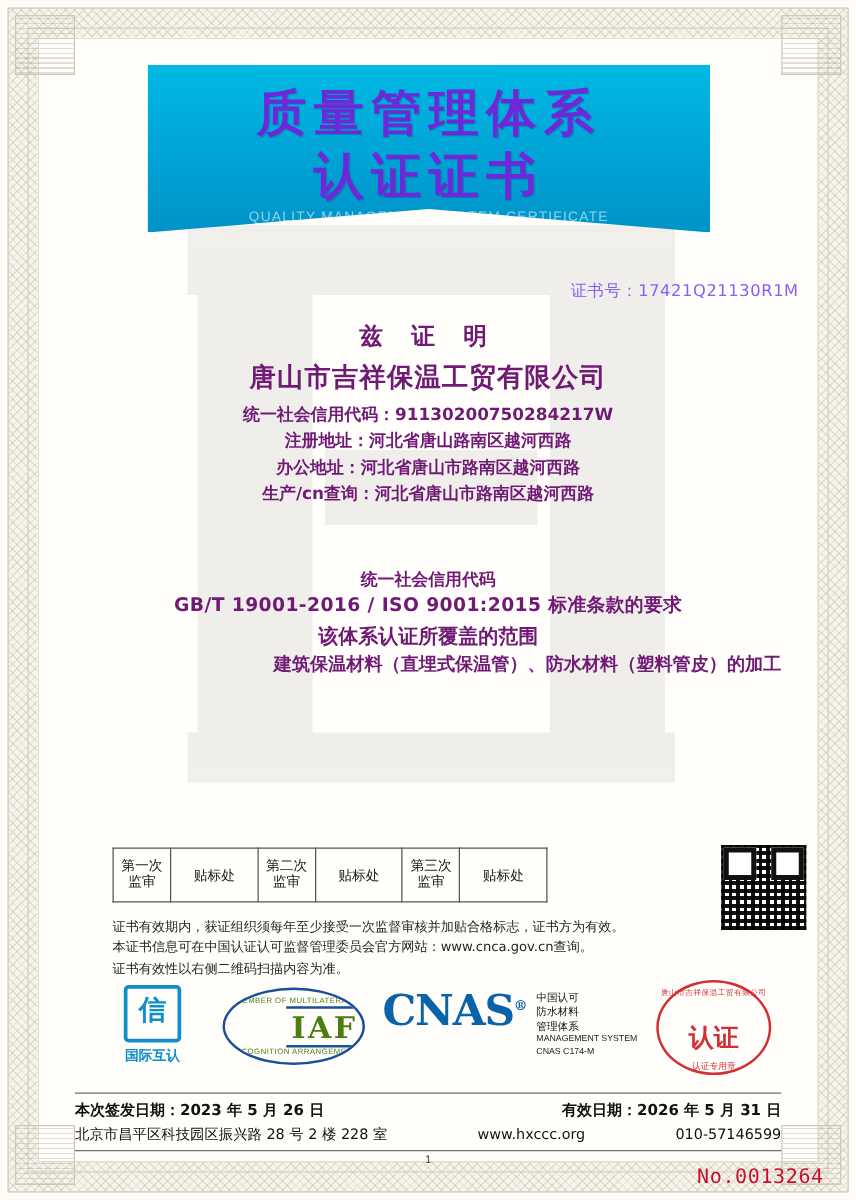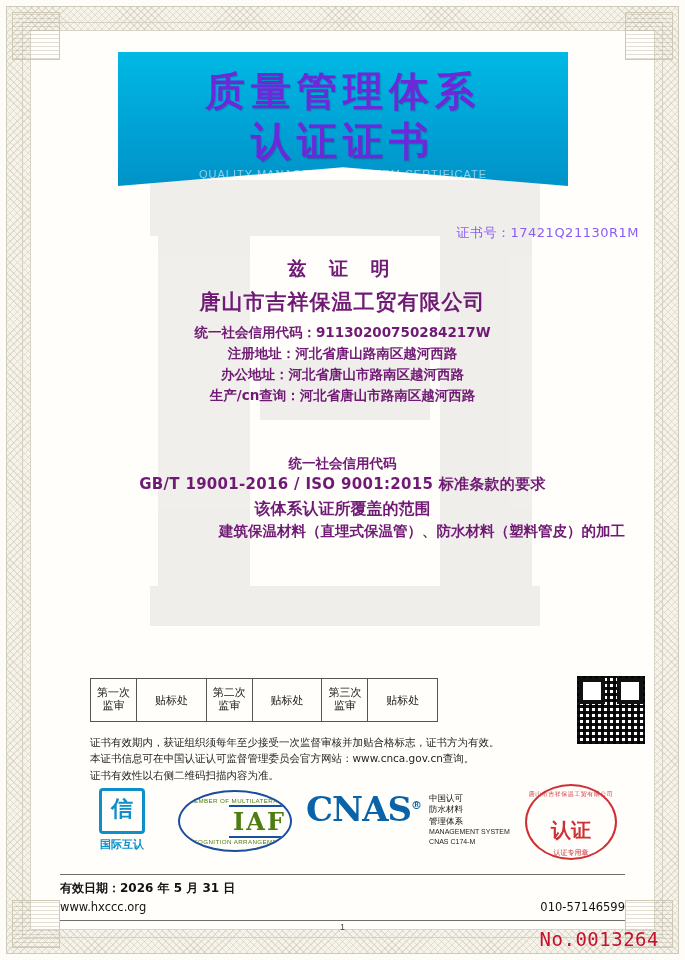--- a/index.html
+++ b/index.html
@@ -269,21 +269,21 @@
   .hr-bot {
     position: absolute; left: 60px; top: 920px; width: 565px;
     border-top: 1px solid #6e6e6e;
   }
   .page-num {
     position: absolute; left: 60px; top: 922px; width: 565px;
     text-align: center; font-size: 9px; color: #444;
   }
   .serial {
     position: absolute; right: 26px; bottom: 10px;
-    font-size: 19px; color: #c8102e;
+    font-size: 16px; color: #c8102e;
     font-family: "DejaVu Sans Mono", monospace;
     letter-spacing: 0.5px;
   }
 </style>
 </head>
 <body>
 
 <div id="page">
 
   <div class="border-outer"></div>
@@ -384,25 +384,29 @@
       <div class="stamp-top">唐山市吉祥保温工贸有限公司</div>
       <div class="stamp-mid">认证</div>
       <div class="stamp-bot">认证专用章</div>
     </div>
   </div>
 
   <div class="hr-top"></div>
 
   <div class="footer-row">
     <div>
+      <span>本次签发日期：</span><span>2023 年 5 月 26 日</span>
+    </div>
+    <div>
       <span>有效日期：</span><span>2026 年 5 月 31 日</span>
     </div>
   </div>
 
   <div class="footer-row2">
+    <div>北京市昌平区科技园区振兴路 28 号 2 楼 228 室</div>
     <div>www.hxccc.org</div>
     <div>010-57146599</div>
   </div>
 
   <div class="hr-bot"></div>
   <div class="page-num">1</div>
   <div class="serial">No.0013264</div>
 </div>
 
 </body></html>

